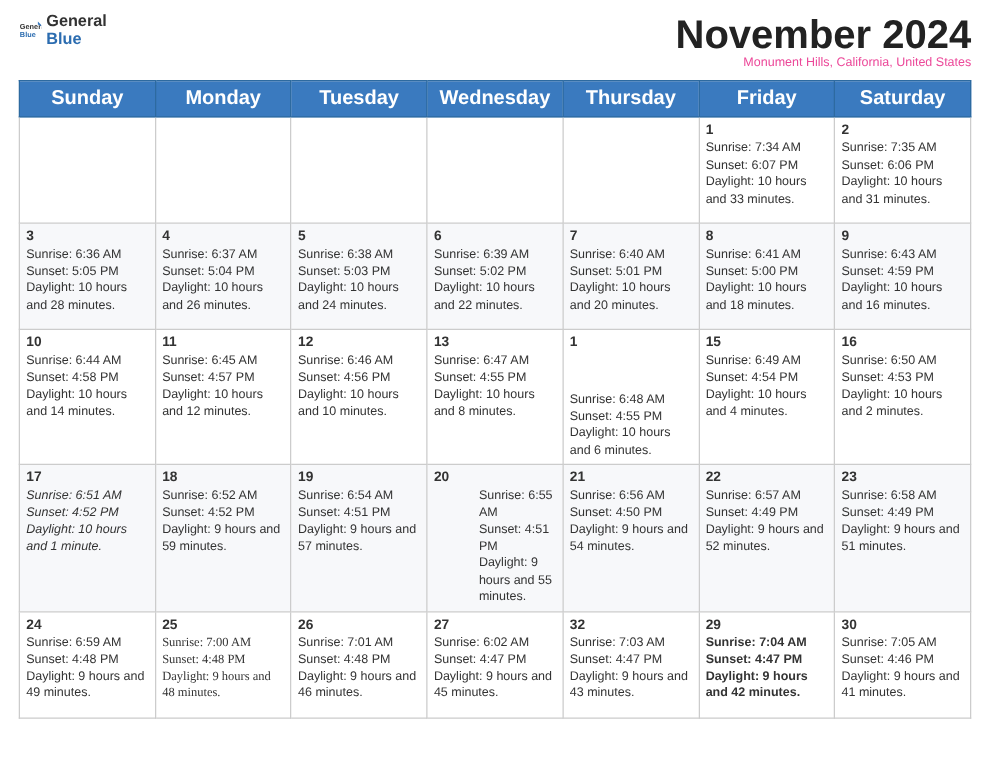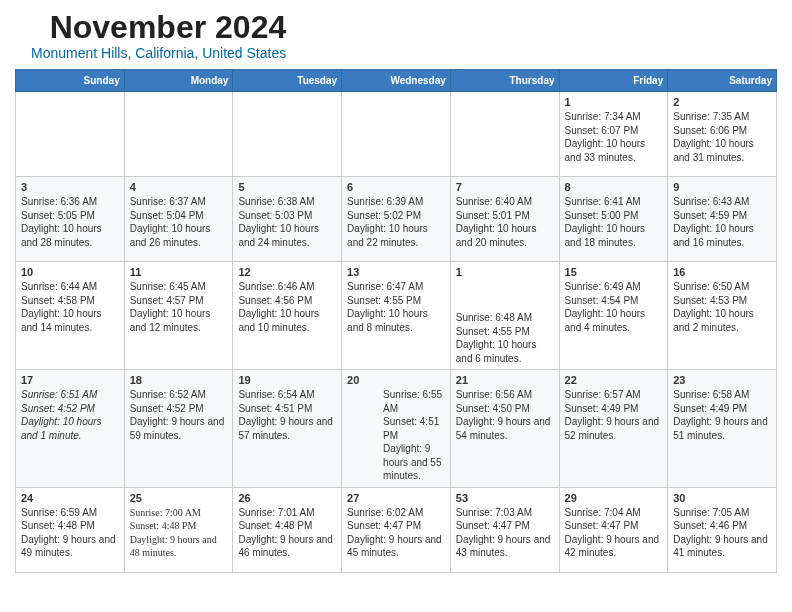--- a/index.html
+++ b/index.html
@@ -28,37 +28,37 @@
     .title-area {
       text-align: right;
     }
     .month-title {
       font-size: 32px;
       font-weight: bold;
       color: #222;
       line-height: 1.1;
     }
     .location-subtitle {
-      font-size: 14px;
-      color: #0369a1;
+      font-size: 10px;
+      color: #ec4899;
       margin-left: 16px;
     }
     .calendar-table {
       width: 100%;
       border-collapse: collapse;
       border: 1px solid #ccc;
     }
     .calendar-table th {
       background-color: #3a7abf;
       color: #fff;
-      font-size: 10px;
+      font-size: 16px;
       font-weight: bold;
       padding: 5px 4px;
       border: 1px solid #2d6aa0;
-      text-align: right;
+      text-align: center;
     }
     .calendar-table td {
       vertical-align: top;
       padding: 4px 5px;
       border: 1px solid #ccc;
       font-size: 10.5px;
       color: #333;
       width: calc(100% / 7);
       min-height: 80px;
       height: 85px;
@@ -79,20 +79,31 @@
       line-height: 1.35;
     }
     .empty-cell {
       background: #fff !important;
     }
   </style>
 </head>
 <body>
 
 <div class="header-area">
+  <div class="logo">
+    <svg class="logo-icon" viewBox="0 0 40 40" xmlns="http://www.w3.org/2000/svg">
+      <text x="2" y="18" font-size="13" font-weight="bold" fill="#333" font-family="Arial">General</text>
+      <text x="2" y="32" font-size="13" font-weight="bold" fill="#2b6cb0" font-family="Arial">Blue</text>
+      <polygon points="34,5 44,15 34,10" fill="#3a7abf"></polygon>
+    </svg>
+    <div style="line-height:1.1;">
+      <div style="font-size:13px;font-weight:bold;color:#333;">General</div>
+      <div style="font-size:13px;font-weight:bold;color:#2b6cb0;">Blue</div>
+    </div>
+  </div>
   <div class="title-area">
     <div class="month-title">November 2024</div>
     <div class="location-subtitle">Monument Hills, California, United States</div>
   </div>
 </div>
 
 <table class="calendar-table">
   <thead>
     <tr>
     <th>Sunday</th>
@@ -275,28 +286,28 @@
 Sunset: 4:48 PM
 Daylight: 9 hours and 46 minutes.</div>
         </td>
         <td>
           <span class="day-number">27</span>
           <div class="day-info" style="white-space: pre-line;">Sunrise: 6:02 AM
 Sunset: 4:47 PM
 Daylight: 9 hours and 45 minutes.</div>
         </td>
         <td>
-          <span class="day-number">53</span>
+          <span class="day-number">32</span>
           <div class="day-info" style="white-space: pre-line;">Sunrise: 7:03 AM
 Sunset: 4:47 PM
 Daylight: 9 hours and 43 minutes.</div>
         </td>
         <td>
           <span class="day-number">29</span>
-          <div class="day-info" style="white-space: pre-line;">Sunrise: 7:04 AM
+          <div class="day-info" style="white-space: pre-line; font-weight: bold;">Sunrise: 7:04 AM
 Sunset: 4:47 PM
 Daylight: 9 hours and 42 minutes.</div>
         </td>
         <td>
           <span class="day-number">30</span>
           <div class="day-info" style="white-space: pre-line;">Sunrise: 7:05 AM
 Sunset: 4:46 PM
 Daylight: 9 hours and 41 minutes.</div>
         </td>
       </tr>

